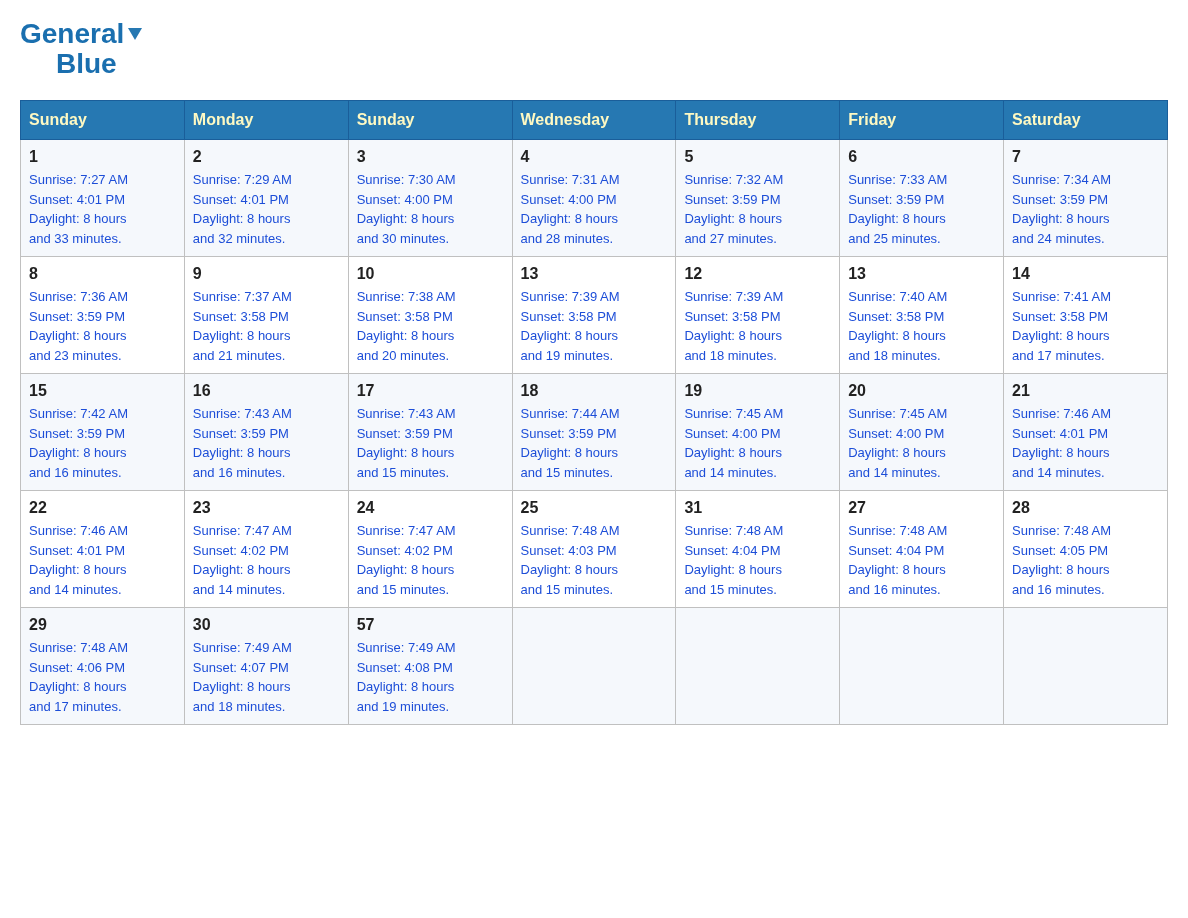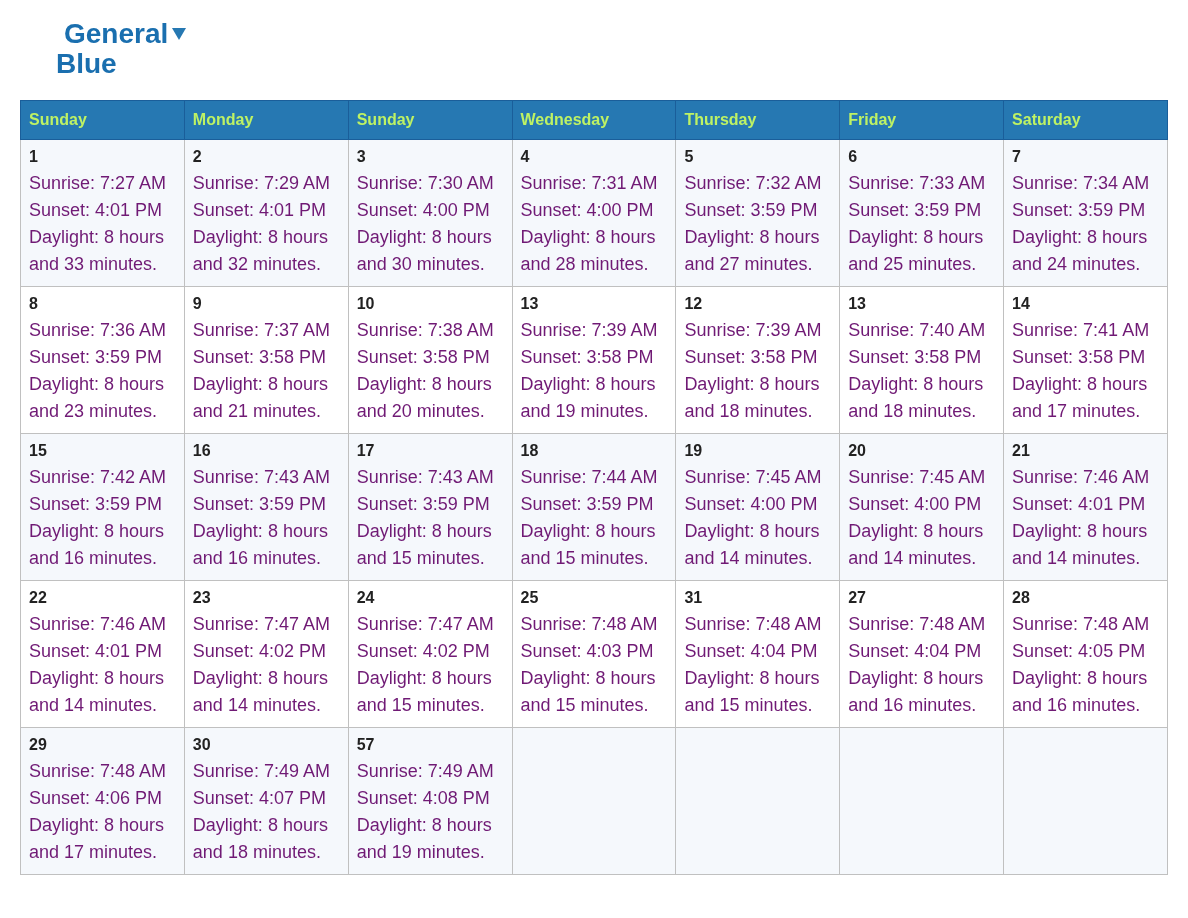--- a/index.html
+++ b/index.html
@@ -22,21 +22,20 @@
       align-items: flex-start;
     }
     .logo-text {
       font-size: 28px;
       font-weight: bold;
       color: #000;
       line-height: 1;
     }
     .logo-text span {
       color: #1a6faf;
-      margin-left: 44px;
     }
     .logo-blue {
       color: #1a6faf;
       font-size: 28px;
       font-weight: bold;
       margin-left: 36px;
     }
     .title-section {
       text-align: right;
     }
@@ -50,21 +49,21 @@
       color: #555;
       margin-top: 4px;
     }
     table {
       width: 100%;
       border-collapse: collapse;
       table-layout: fixed;
     }
     thead tr th {
       background-color: #2678b2;
-      color: #bef264;
+      color: #fef9c3;
       padding: 10px 8px;
       font-size: 16px;
       font-weight: bold;
       text-align: left;
       border: 1px solid #1a5e9a;
     }
     tbody tr td {
       vertical-align: top;
       padding: 8px;
       border: 1px solid #c0c0c0;
@@ -79,23 +78,23 @@
       background-color: #ffffff;
     }
     .day-num {
       font-size: 16px;
       font-weight: bold;
       color: #222;
       display: block;
       margin-bottom: 4px;
     }
     .day-info {
-      font-size: 18px;
+      font-size: 13px;
       line-height: 1.5;
-      color: #701a75;
+      color: #1d4ed8;
     }
   </style>
 </head>
 <body>
 
 <div class="header">
   <div class="logo">
     <div class="logo-text">
       <span>General</span><span style="display:inline-block; margin-left:2px;">
         <svg width="18" height="18" viewBox="0 0 18 18" style="vertical-align:middle; margin-top:-4px;">

